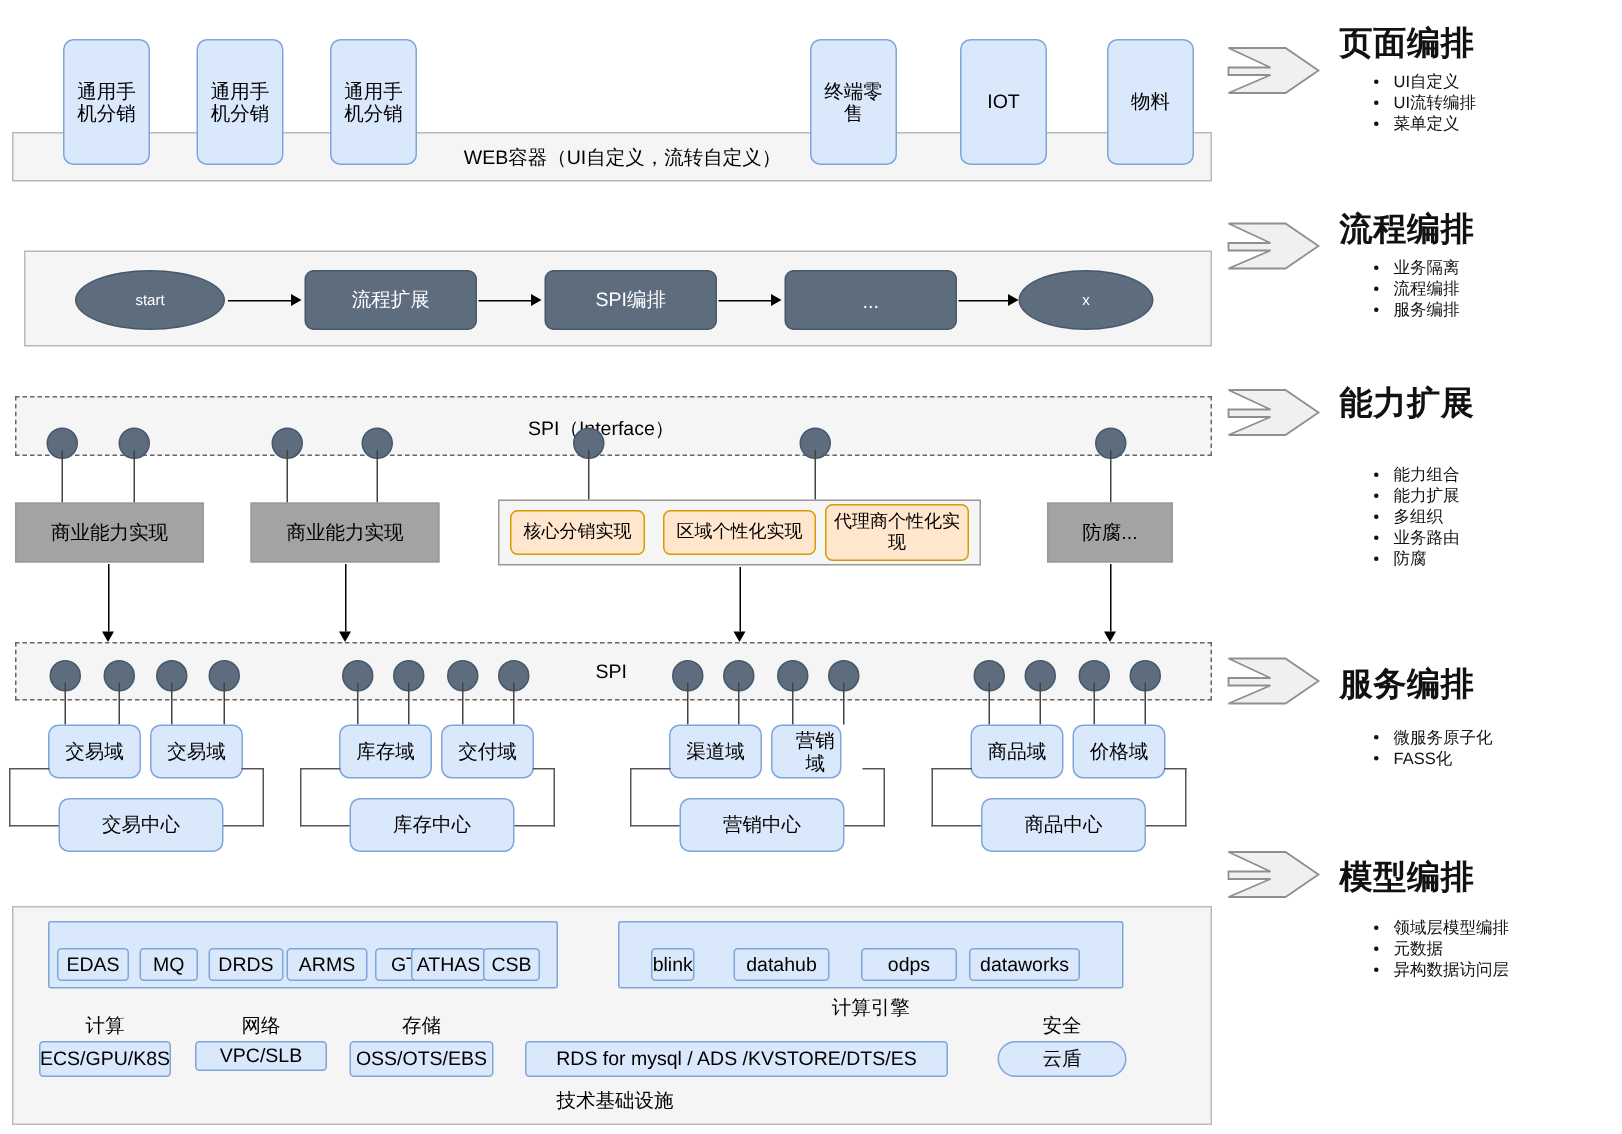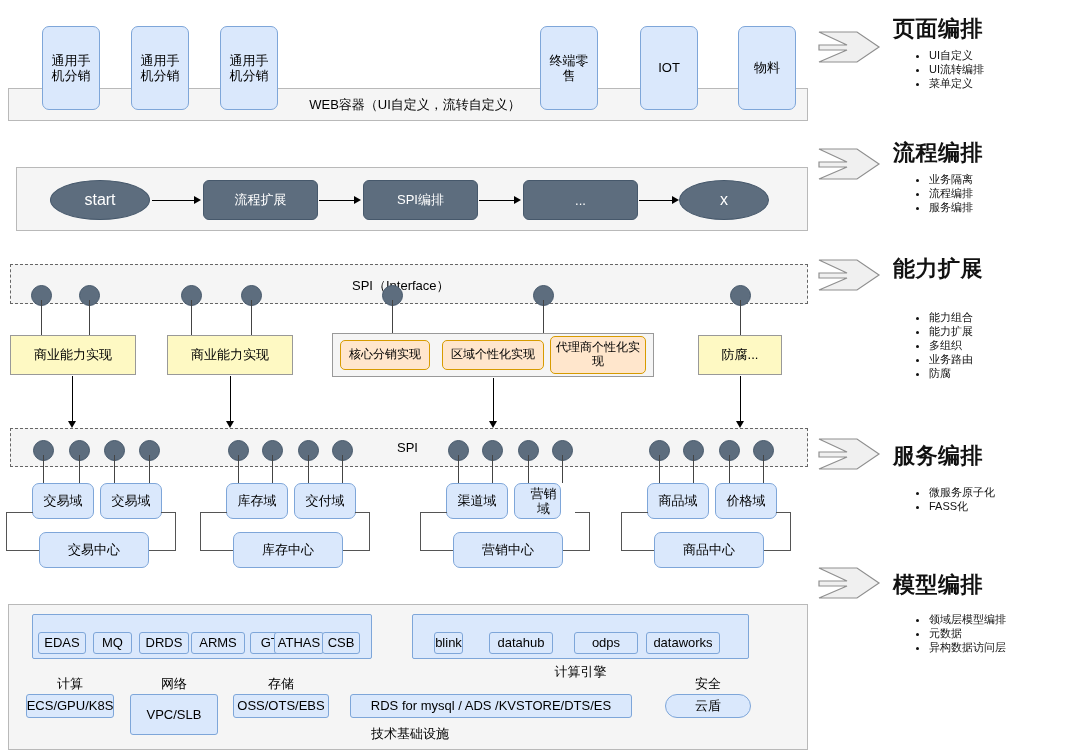--- a/index.html
+++ b/index.html
@@ -18,38 +18,38 @@
   .band-dashed{
     background:#f5f5f5;border:1px dashed #666;
   }
   .bluebox{
     background:#dae8fc;border:1px solid #7ea6d9;border-radius:7px;
     display:flex;align-items:center;justify-content:center;text-align:center;
     font-size:13px;line-height:1.18;color:#000;
   }
   .bluebox.sq{border-radius:3px;}
   .greybox{
-    background:#fef9c3;border:1px solid #999;
+    background:#a3a3a3;border:1px solid #999;
     display:flex;align-items:center;justify-content:center;text-align:center;
     font-size:13px;color:#000;
   }
   .orangebox{
     background:#ffe6cc;border:1px solid #d79b00;border-radius:5px;
     display:flex;align-items:center;justify-content:center;text-align:center;
     font-size:12px;line-height:1.15;color:#000;
   }
   .darkbox{
     background:#5d6d7e;border:1px solid #46586b;border-radius:6px;
     display:flex;align-items:center;justify-content:center;text-align:center;
     font-size:13px;color:#ffffff;
   }
   .darkellipse{
     background:#5d6d7e;border:1px solid #46586b;border-radius:50%;
     display:flex;align-items:center;justify-content:center;text-align:center;
-    font-size:16px;color:#ffffff;
+    font-size:10px;color:#ffffff;
   }
   .lollipop{
     background:#5d6d7e;border:1px solid #46586b;border-radius:50%;
   }
   .stem{background:#444;width:1px;}
   .vline{background:#000;width:1px;}
   .hline-g{background:#555;height:1px;}
   .vline-g{background:#555;width:1px;}
 
   
@@ -330,21 +330,21 @@
   <div class="abs bluebox sq" style="left:646px;top:632px;width:74px;height:22px;">
     <span>dataworks</span>
     </div>
 
   <div class="abs centerlabel" style="left:26px;top:676px;width:88px;height:16px;">计算</div>
   <div class="abs bluebox sq" style="left:26px;top:694px;width:88px;height:24px;">
     <span>ECS/GPU/K8S</span>
     </div>
 
   <div class="abs centerlabel" style="left:130px;top:676px;width:88px;height:16px;">网络</div>
-  <div class="abs bluebox sq" style="left:130px;top:694px;width:88px;height:41px;">
+  <div class="abs bluebox sq" style="left:130px;top:694px;width:88px;height:20px;">
     <span>VPC/SLB</span>
     </div>
 
   <div class="abs centerlabel" style="left:233px;top:676px;width:96px;height:16px;">存储</div>
   <div class="abs bluebox sq" style="left:233px;top:694px;width:96px;height:24px;">
     <span>OSS/OTS/EBS</span>
     </div>
 
   <div class="abs bluebox sq" style="left:350px;top:694px;width:282px;height:24px;">
     <span>RDS for mysql / ADS /KVSTORE/DTS/ES</span>

